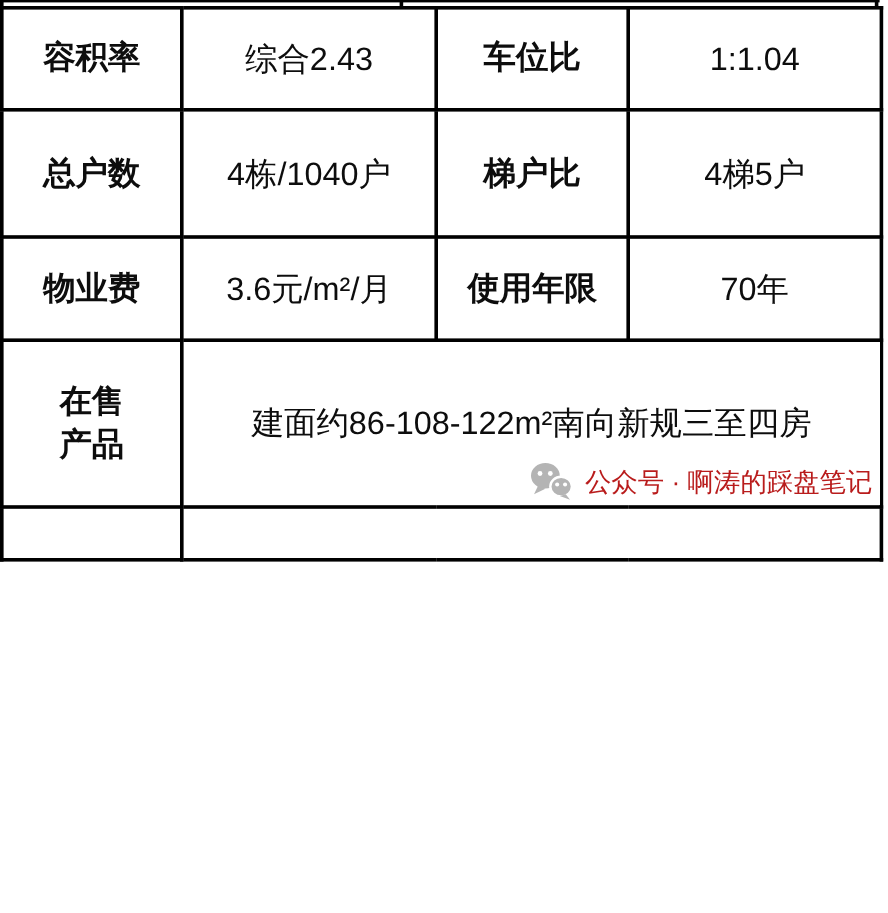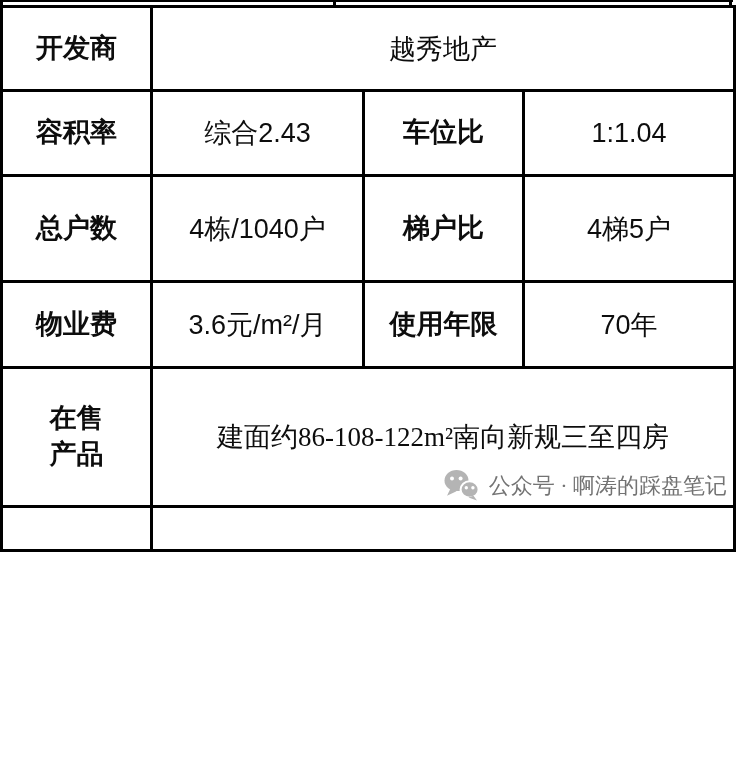--- a/index.html
+++ b/index.html
@@ -51,27 +51,27 @@
 
   tr.r-dev      th, tr.r-dev      td { height: 84px; }
   tr.r-area     th, tr.r-area     td { height: 135px; }
   tr.r-plot     th, tr.r-plot     td { height: 85px; }
   tr.r-units    th, tr.r-units    td { height: 106px; }
   tr.r-fee      th, tr.r-fee      td { height: 86px; }
   tr.r-amenity  th, tr.r-amenity  td { height: 133px; }
   tr.r-product  th, tr.r-product  td { height: 139px; }
   tr.r-partial  th, tr.r-partial  td { height: 44px; }
 
-  .value-cell-rel { position: relative; font-family: Liberation Serif, serif; }
+  .value-cell-rel { position: relative; }
 
   .watermark {
     position: absolute;
     right: 6px; bottom: 3px;
     display: flex; align-items: center; gap: 9px;
-    color: #737373;
+    color: #b91c1c;
     font-size: 22px;
     font-weight: 400;
     white-space: nowrap;
     pointer-events: none;
   }
   .watermark svg { display: block; }
 </style>
 </head>
 <body>
 
@@ -84,24 +84,20 @@
 
   <table class="spec-table">
     <colgroup>
         <col class="c1">
         <col class="c2">
         <col class="c3">
         <col class="c4">
       </colgroup>
 
     <tbody>
-        <tr class="r-dev">
-      <th>开发商</th>
-      <td colspan="3">越秀地产</td>
-    </tr>
 
 
     <tr class="r-plot">
       <th>容积率</th>
       <td>综合2.43</td>
       <th>车位比</th>
       <td>1:1.04</td>
     </tr>
 
     <tr class="r-units">

